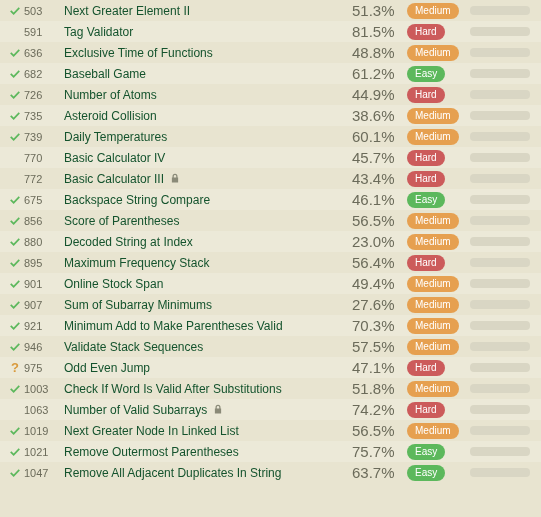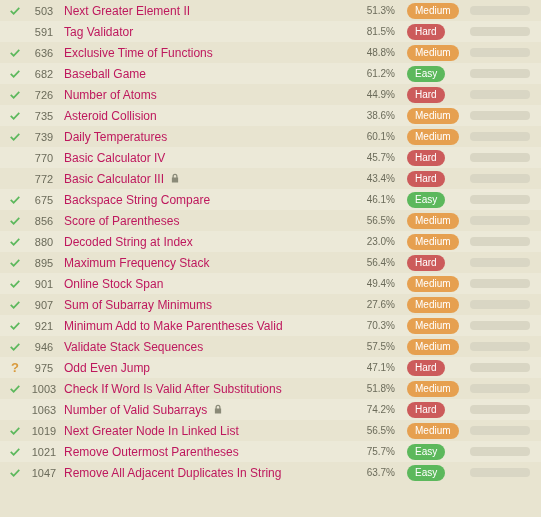--- a/index.html
+++ b/index.html
@@ -21,42 +21,41 @@
     .row.even { background: #ece9d8; }
     .col-check {
       width: 18px;
       display: flex;
       justify-content: center;
       align-items: center;
     }
     .col-check svg { display: block; }
     .col-num {
       width: 40px;
-      text-align: center;
+      text-align: left;
       color: #6b6b5a;
       font-size: 11px;
       font-variant-numeric: tabular-nums;
     }
     .col-title {
       flex: 1;
-      color: #be185d;
+      color: #14532d;
       font-size: 12px;
       white-space: nowrap;
       overflow: hidden;
       text-overflow: ellipsis;
       cursor: pointer;
       display: flex;
       align-items: center;
       gap: 6px;
     }
     .col-pct {
       width: 55px;
-      text-align: right;
       color: #6b6b5a;
-      font-size: 10px;
+      font-size: 15px;
       padding-right: 12px;
       font-variant-numeric: tabular-nums;
     }
     .col-diff {
       width: 58px;
       display: flex;
       justify-content: flex-start;
     }
     .col-bar {
       width: 70px;

